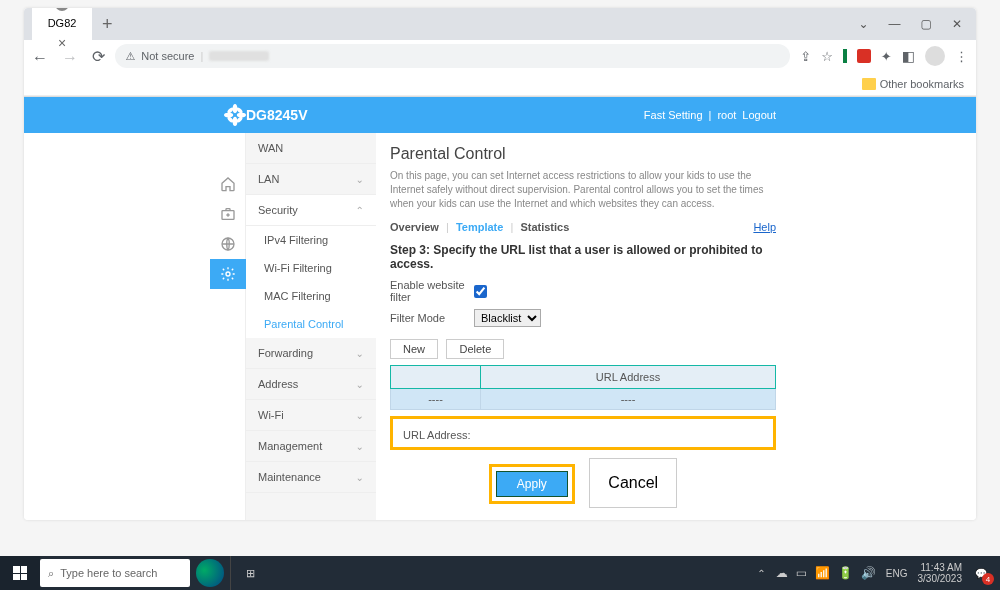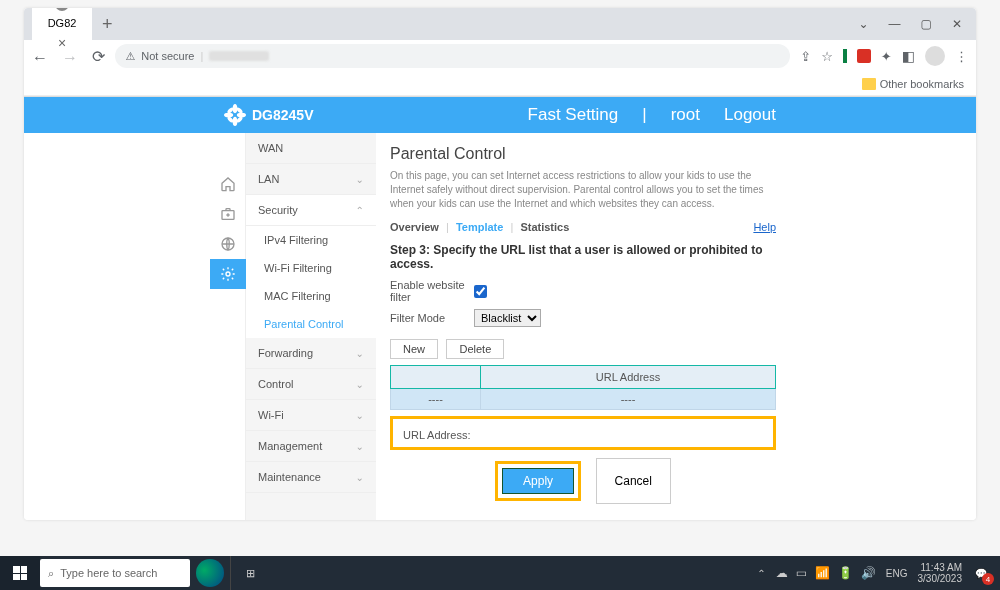--- a/index.html
+++ b/index.html
@@ -24,23 +24,23 @@
 .avatar-circ { width: 20px; height: 20px; border-radius: 50%; background: #ddd; }
 .ext-red { width: 14px; height: 14px; background: #d93025; border-radius: 2px; }
 .ext-green { width: 4px; height: 14px; background: #0a8043; }
 
 .bookmarks-bar { display: flex; justify-content: flex-end; align-items: center; height: 24px; padding: 0 12px; font-size: 11px; color: #5f6368; background: #fff; border-bottom: 1px solid #eee; }
 .bm-folder { width: 14px; height: 12px; background: #ffd04c; border-radius: 1px; margin-right: 4px; }
 
 
 .page { position: relative; background: #fff; }
 .header-bar { background: #3caaf5; height: 36px; display: flex; align-items: center; padding: 0 200px 0 200px; color: #fff; justify-content: space-between; }
-.logo { display: flex; align-items: center; gap: 6px; font-size: 14px; font-weight: bold; }
+.logo { display: flex; align-items: center; gap: 0; font-size: 14px; font-weight: bold; }
 .logo-flower { width: 22px; height: 22px; }
-.header-links { font-size: 17px; display: flex; gap: 24px; }
+.header-links { font-size: 11px; display: flex; gap: 6px; }
 .header-links span { cursor: pointer; }
 
 .content-wrap { display: flex; padding-left: 186px; }
 .icon-rail { width: 36px; background: #fff; display: flex; flex-direction: column; align-items: center; padding-top: 36px; gap: 0; border-right: 1px solid #eee; }
 .rail-item { width: 36px; height: 30px; display: flex; align-items: center; justify-content: center; color: #999; cursor: pointer; position: relative; }
 .rail-item.active { background: #3caaf5; color: #fff; }
 .rail-item.active::after { content: ''; position: absolute; right: -6px; top: 50%; transform: translateY(-50%); border: 6px solid transparent; border-left-color: #3caaf5; }
 .rail-icon { width: 16px; height: 16px; }
 
 .side-menu { width: 130px; background: #f5f5f5; font-size: 11px; }
@@ -73,21 +73,21 @@
 .url-table th:first-child, .url-table td:first-child { width: 90px; }
 
 .highlight-box { border: 3px solid #ffb400; padding: 6px 10px; font-size: 11px; color: #555; margin-bottom: 8px; display: flex; align-items: flex-start; gap: 6px; }
 .highlight-box .lbl2 { padding-top: 4px; white-space: nowrap; }
 .url-input { border: 1px solid #aaa; width: 120px; height: 18px; font-size: 11px; }
 .hint-text { font-size: 10.5px; color: #555; line-height: 1.4; }
 
 .action-row { text-align: center; margin-bottom: 10px; }
 .apply-wrap { display: inline-block; border: 3px solid #ffb400; padding: 4px; margin-right: 10px; }
 .btn-apply { background: #3caaf5; color: #fff; border: 1px solid #14532d; padding: 5px 20px; font-size: 12px; cursor: pointer; }
-.btn-cancel { background: #fff; border: 1px solid #ccc; padding: 15px 18px; font-size: 12px; cursor: pointer; }
+.btn-cancel { background: #fff; border: 1px solid #ccc; padding: 15px 18px; font-size: 16px; cursor: pointer; }
 
 
 .taskbar { position: absolute; bottom: 0; left: 0; right: 0; height: 34px; background: #222c37; display: flex; align-items: center; color: #fff; font-size: 11px; }
 .start-btn { width: 40px; height: 34px; display: flex; align-items: center; justify-content: center; background: #1a232d; cursor: pointer; }
 .win-logo { width: 14px; height: 14px; display: grid; grid-template: 1fr 1fr / 1fr 1fr; gap: 1px; }
 .win-logo div { background: #fff; }
 .search-box { background: #fff; color: #666; height: 28px; width: 150px; display: flex; align-items: center; padding: 0 8px; gap: 6px; border-radius: 2px; margin-right: 6px; }
 .feather { width: 28px; height: 28px; border-radius: 50%; background: radial-gradient(circle at 30% 40%, #0a6, #048); margin-right: 6px; }
 .task-items { display: flex; gap: 2px; height: 34px; }
 .task-item { width: 40px; display: flex; align-items: center; justify-content: center; color: #ccc; cursor: pointer; }
@@ -215,21 +215,21 @@
           </div>
       <div class="sub-item">IPv4 Filtering</div>
       <div class="sub-item">Wi-Fi Filtering</div>
       <div class="sub-item">MAC Filtering</div>
       <div class="sub-item active">Parental Control</div>
       <div class="menu-item">
             <span>Forwarding</span>
             <span class="chevron">⌄</span>
           </div>
       <div class="menu-item">
-            <span>Control</span>
+            <span>Address</span>
             <span class="chevron">⌄</span>
           </div>
       <div class="menu-item">
             <span>Wi-Fi</span>
             <span class="chevron">⌄</span>
           </div>
       <div class="menu-item">
             <span>Management</span>
             <span class="chevron">⌄</span>
           </div>

